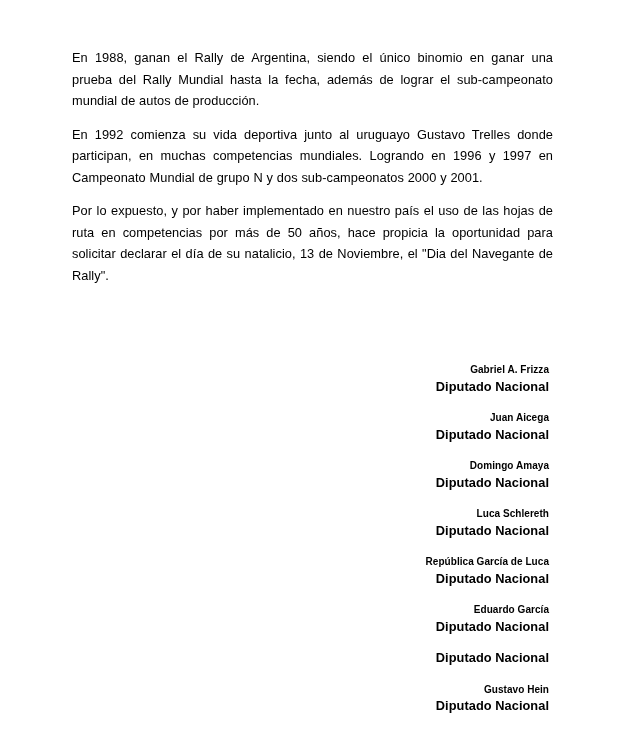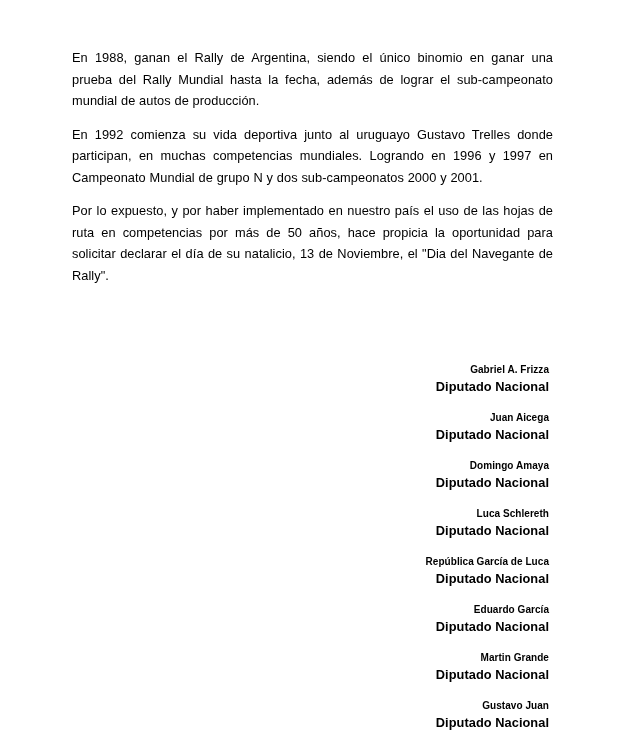--- a/index.html
+++ b/index.html
@@ -103,24 +103,23 @@
       <div class="sig-name">República García de Luca</div>
       <div class="sig-title">Diputado Nacional</div>
     </div>
 
     <div class="sig-block">
       <div class="sig-name">Eduardo García</div>
       <div class="sig-title">Diputado Nacional</div>
     </div>
 
     <div class="sig-block">
-      <div class="sig-name">Martin Grande</div>
       <div class="sig-title">Diputado Nacional</div>
     </div>
 
     <div class="sig-block">
-      <div class="sig-name">Gustavo Juan</div>
+      <div class="sig-name">Gustavo Hein</div>
       <div class="sig-title">Diputado Nacional</div>
     </div>
 
   </div>
 
 </div>
 
 </body></html>

